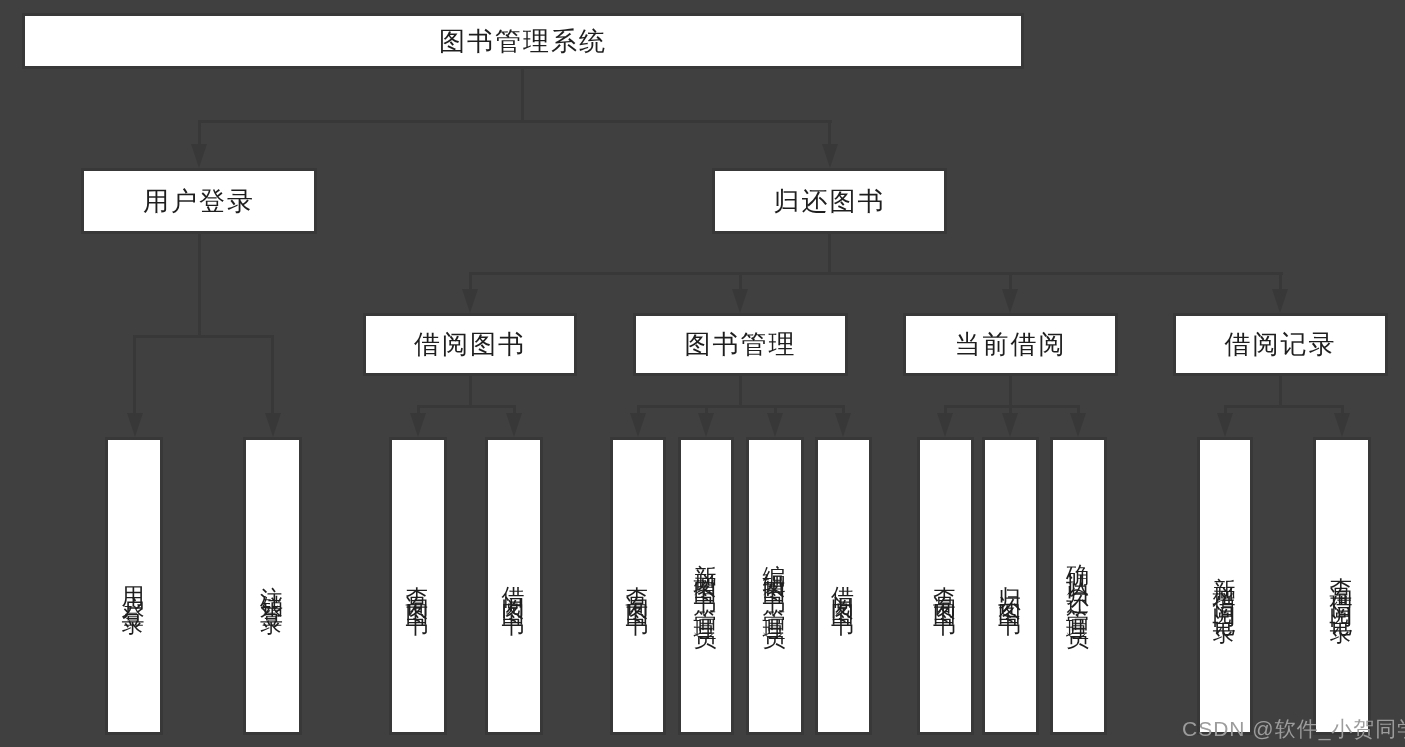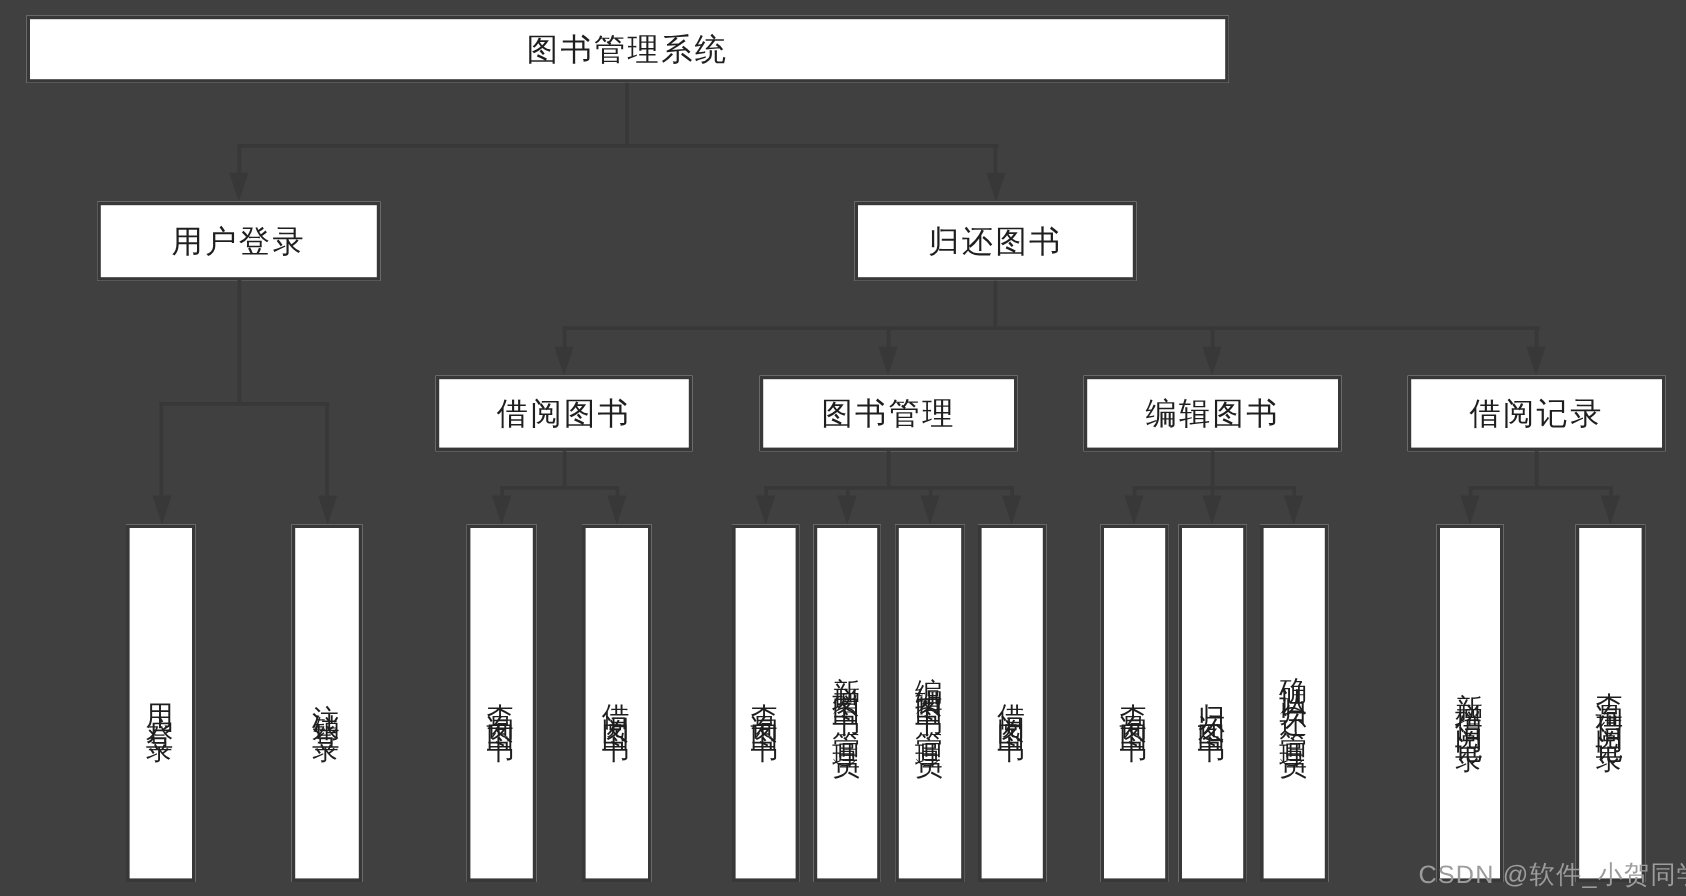--- a/index.html
+++ b/index.html
@@ -69,21 +69,21 @@
   <div class="vline" style="left:1279px;top:272px;height:20px;"></div>
   <div class="arrow" style="left:1272px;top:289px;"></div>
 
   <div class="box" style="left:363px;top:313px;width:214px;height:63px;">
     <span>借阅图书</span>
   </div>
   <div class="box" style="left:633px;top:313px;width:215px;height:63px;">
     <span>图书管理</span>
   </div>
   <div class="box" style="left:903px;top:313px;width:215px;height:63px;">
-    <span>编辑图书</span>
+    <span>当前借阅</span>
   </div>
   <div class="box" style="left:1173px;top:313px;width:215px;height:63px;">
     <span>借阅记录</span>
   </div>
 
   <div class="vline" style="left:469px;top:376px;height:29px;"></div>
   <div class="hline" style="left:417px;top:405px;width:98px;"></div>
   <div class="vline" style="left:417px;top:405px;height:10px;"></div>
   <div class="arrow" style="left:410px;top:413px;"></div>
   <div class="vline" style="left:513px;top:405px;height:10px;"></div>

